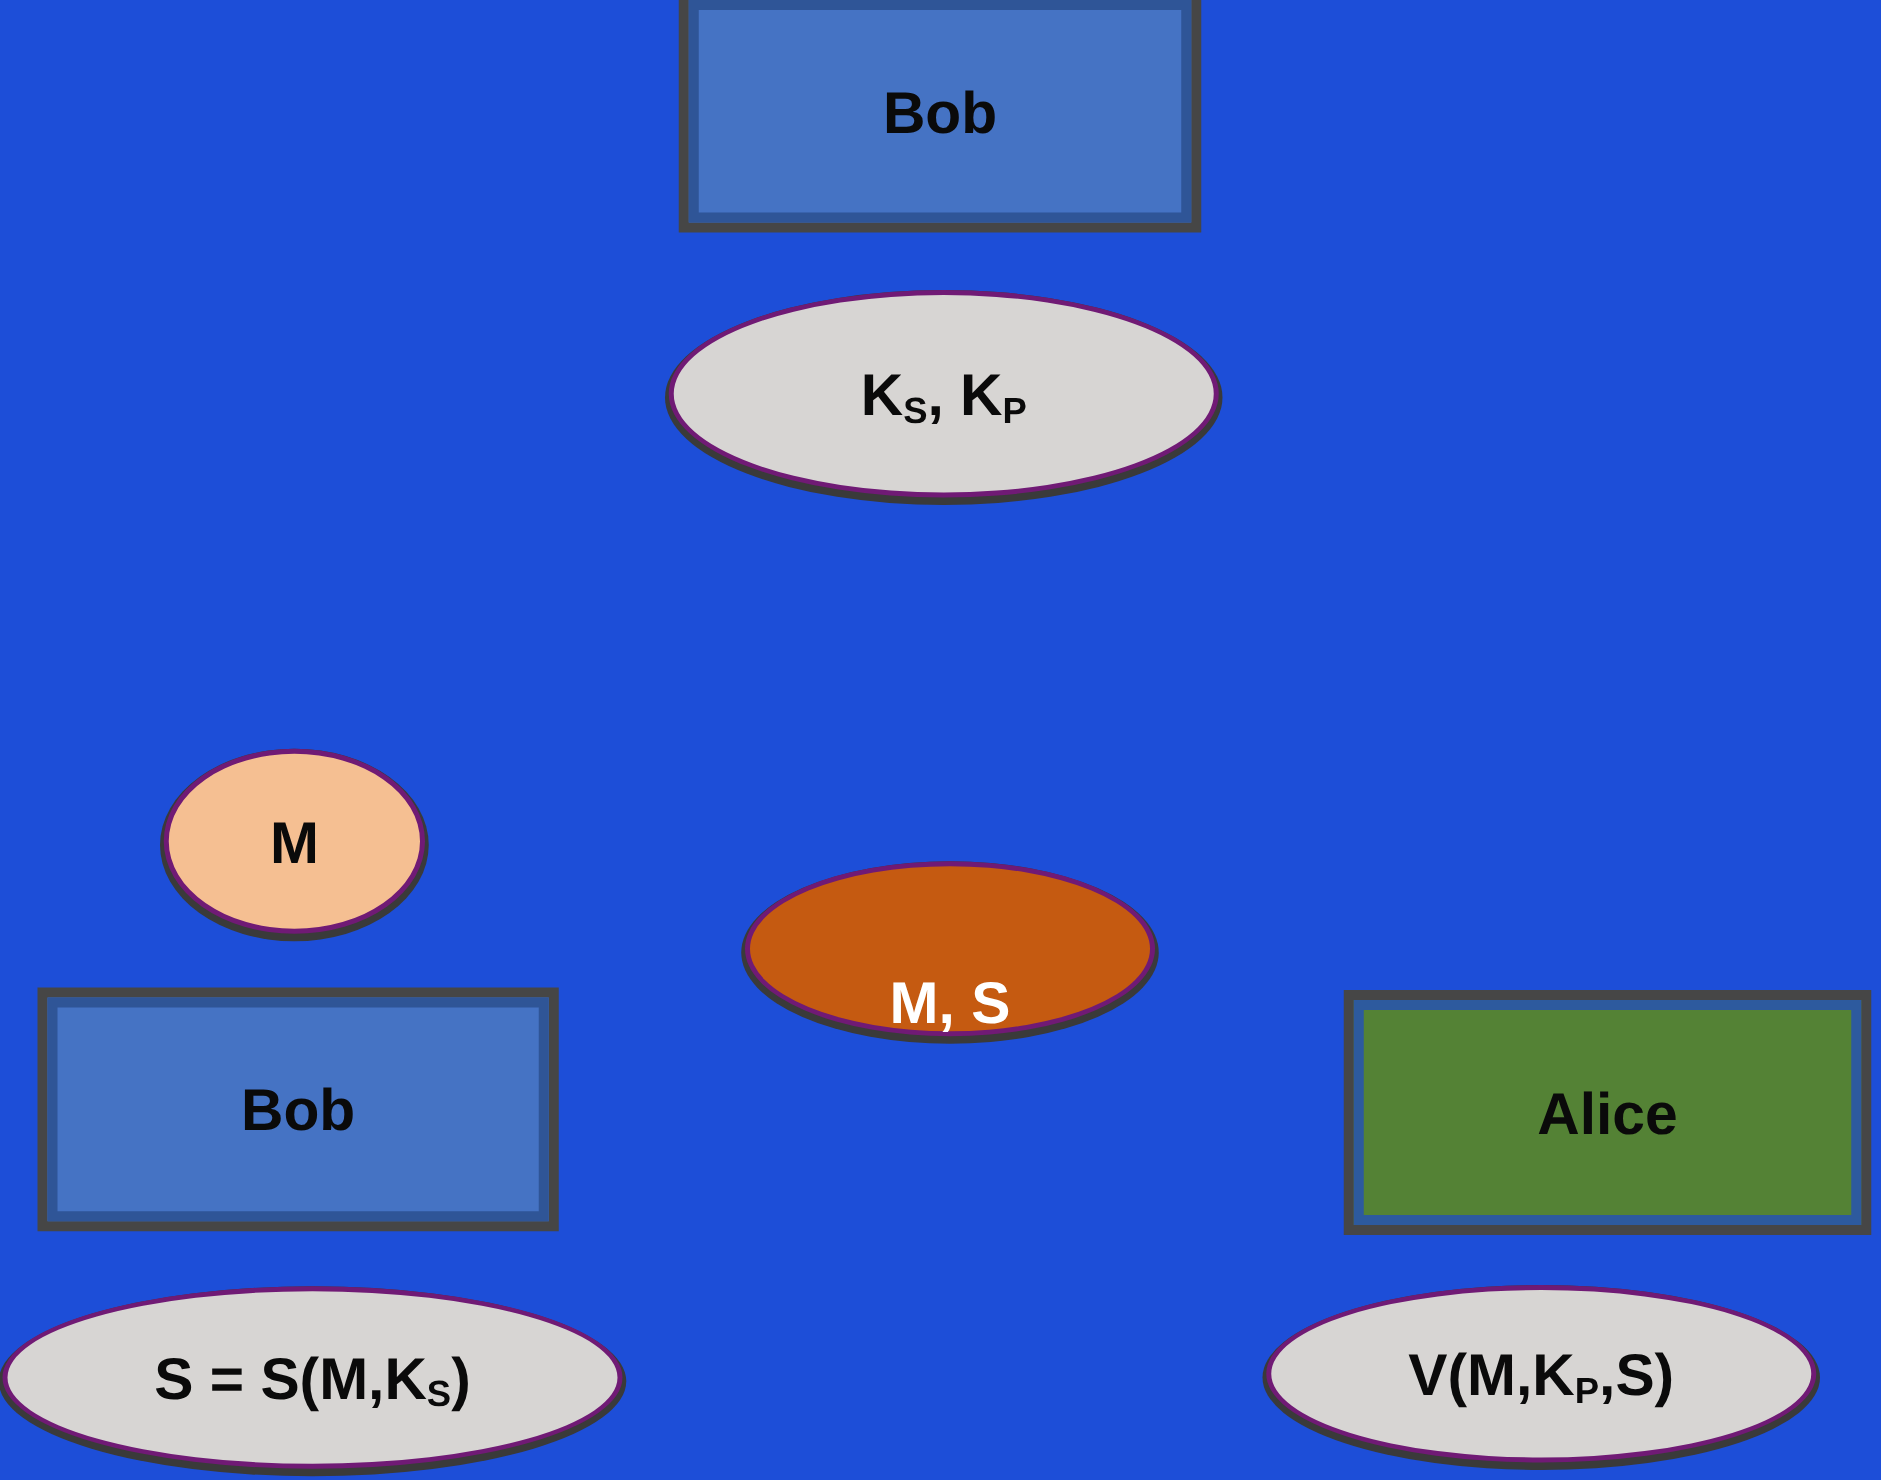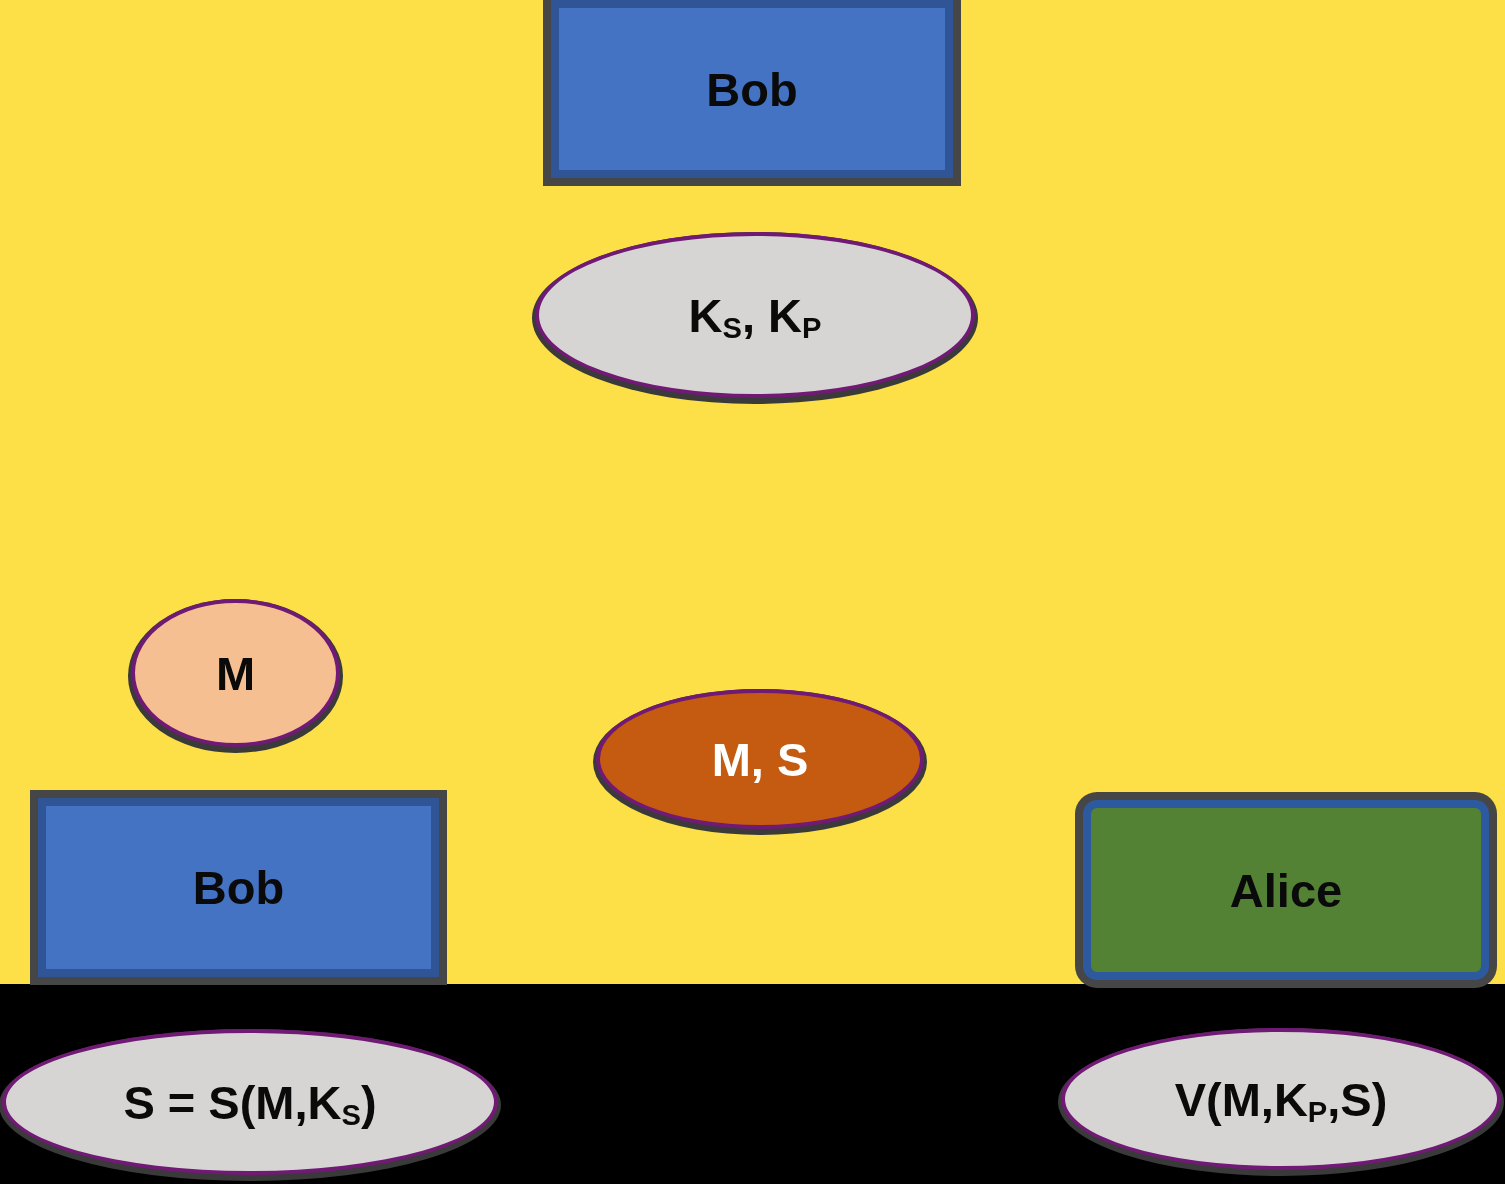--- a/index.html
+++ b/index.html
@@ -4,22 +4,22 @@
 <style>
   * { box-sizing: border-box; margin: 0; padding: 0; }
   html, body {
     width: 1505px; height: 1184px;
     background: #000000;
     overflow: hidden;
     font-family: "Liberation Sans", sans-serif;
   }
   .stage {
     position: relative;
-    width: 1505px; height: 984px;
-    background: #fde047;
+    width: 1505px; height: 1184px;
+    background: #1d4ed8;
   }
   .node {
     position: absolute;
     display: flex;
     align-items: center;
     justify-content: center;
     font-weight: bold;
     font-size: 47px;
     color: #0a0a0a;
     line-height: 1;
@@ -45,23 +45,23 @@
     vertical-align: baseline;
     position: relative;
     top: 0.24em;
   }
   
   #bob-top    { left: 551px;  top: 0px;    width: 402px; height: 178px; }
   #keys       { left: 535px;  top: 232px;  width: 440px; height: 166px; }
   #message    { left: 131px;  top: 599px;  width: 209px; height: 148px; }
   #bob-left   { left: 38px;   top: 798px;  width: 401px; height: 179px; }
   #signature  { left: 2px;    top: 1029px; width: 496px; height: 146px; text-align: right; }
-  #msg-sig    { left: 596px;  top: 689px;  width: 328px; height: 140px; }
-  #alice      { left: 1083px; top: 800px;  width: 406px; height: 180px; border-radius: 14px; }
-  #verify     { left: 1061px; top: 1028px; width: 440px; height: 142px; justify-content: center; }
+  #msg-sig    { left: 596px;  top: 689px;  width: 328px; height: 140px; align-items: flex-end; }
+  #alice      { left: 1083px; top: 800px;  width: 406px; height: 180px; }
+  #verify     { left: 1013px; top: 1028px; width: 440px; height: 142px; justify-content: center; }
 </style>
 </head>
 <body>
 
 <div class="stage">
 
   <div id="bob-top" class="node rect blue">
     <span class="lbl">Bob</span>
   </div>
 

